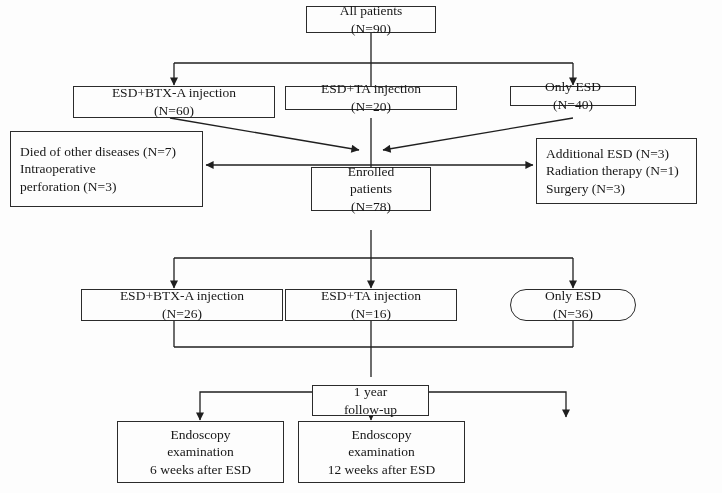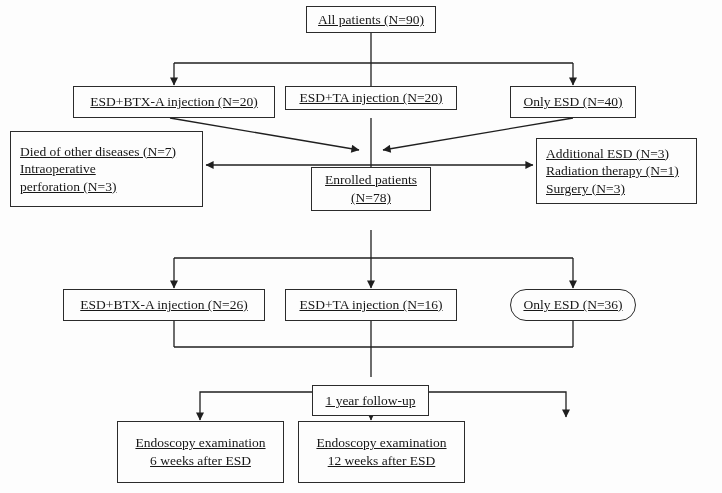--- a/index.html
+++ b/index.html
@@ -23,38 +23,37 @@
     box-sizing: border-box;
     background: #fdfdfd;
     border: 1.5px solid #2b2b2b;
     font-size: 13.5px;
     line-height: 1.3;
     display: flex;
     align-items: center;
     justify-content: center;
     text-align: center;
     white-space: pre-line;
-    padding: 1px 0;
-    text-decoration: underline;
+    padding: 1px 21px;
   }
   .node.align-left {
     justify-content: flex-start;
     text-align: left;
     padding-left: 9px;
     padding-right: 6px;
   }
   
   .n-all      { left: 306px; top: 6px;   width: 130px; height: 27px; }
   .n-r2a      { left: 73px;  top: 86px;  width: 202px; height: 32px; }
   .n-r2b      { left: 285px; top: 86px;  width: 172px; height: 24px; }
-  .n-r2c      { left: 510px; top: 86px;  width: 126px; height: 32px; }
+  .n-r2c      { left: 510px; top: 86px;  width: 126px; height: 20px; }
   .n-excl-l   { left: 10px;  top: 131px; width: 193px; height: 76px; }
   .n-excl-r   { left: 536px; top: 138px; width: 161px; height: 66px; }
   .n-enrolled { left: 311px; top: 167px; width: 120px; height: 44px; }
-  .n-r4a      { left: 63px;  top: 289px; width: 202px; height: 32px; text-align: center; }
+  .n-r4a      { left: 81px;  top: 289px; width: 202px; height: 32px; text-align: center; }
   .n-r4b      { left: 285px; top: 289px; width: 172px; height: 32px; }
   .n-r4c      { left: 510px; top: 289px; width: 126px; height: 32px; border-radius: 16px; }
   .n-followup { left: 312px; top: 385px; width: 117px; height: 31px; }
   .n-b1       { left: 117px; top: 421px; width: 167px; height: 62px; }
   .n-b2       { left: 298px; top: 421px; width: 167px; height: 62px; }
   .n-b3       { left: 491px; top: 418px; width: 150px; height: 68px; }
 </style>
 </head>
 <body>
 
@@ -93,21 +92,21 @@
       <line x1="371" y1="321" x2="371" y2="377"></line>
 
       <polyline points="312,392 200,392 200,420" marker-end="url(#ah)"></polyline>
       <polyline points="429,392 566,392 566,417" marker-end="url(#ah)"></polyline>
       <line x1="371" y1="408" x2="371" y2="420" marker-end="url(#ah)"></line>
     </g>
   </svg>
 
   <div class="node n-all">All patients (N=90)</div>
 
-  <div class="node n-r2a">ESD+BTX-A injection (N=20)</div>
+  <div class="node n-r2a">ESD+BTX-A injection (N=60)</div>
   <div class="node n-r2b">ESD+TA injection (N=20)</div>
   <div class="node n-r2c">Only ESD (N=40)</div>
 
   <div class="node n-excl-l align-left">Died of other diseases (N=7)
 Intraoperative
 perforation (N=3)</div>
   <div class="node n-excl-r align-left">Additional ESD (N=3)
 Radiation therapy (N=1)
 Surgery (N=3)</div>
 

